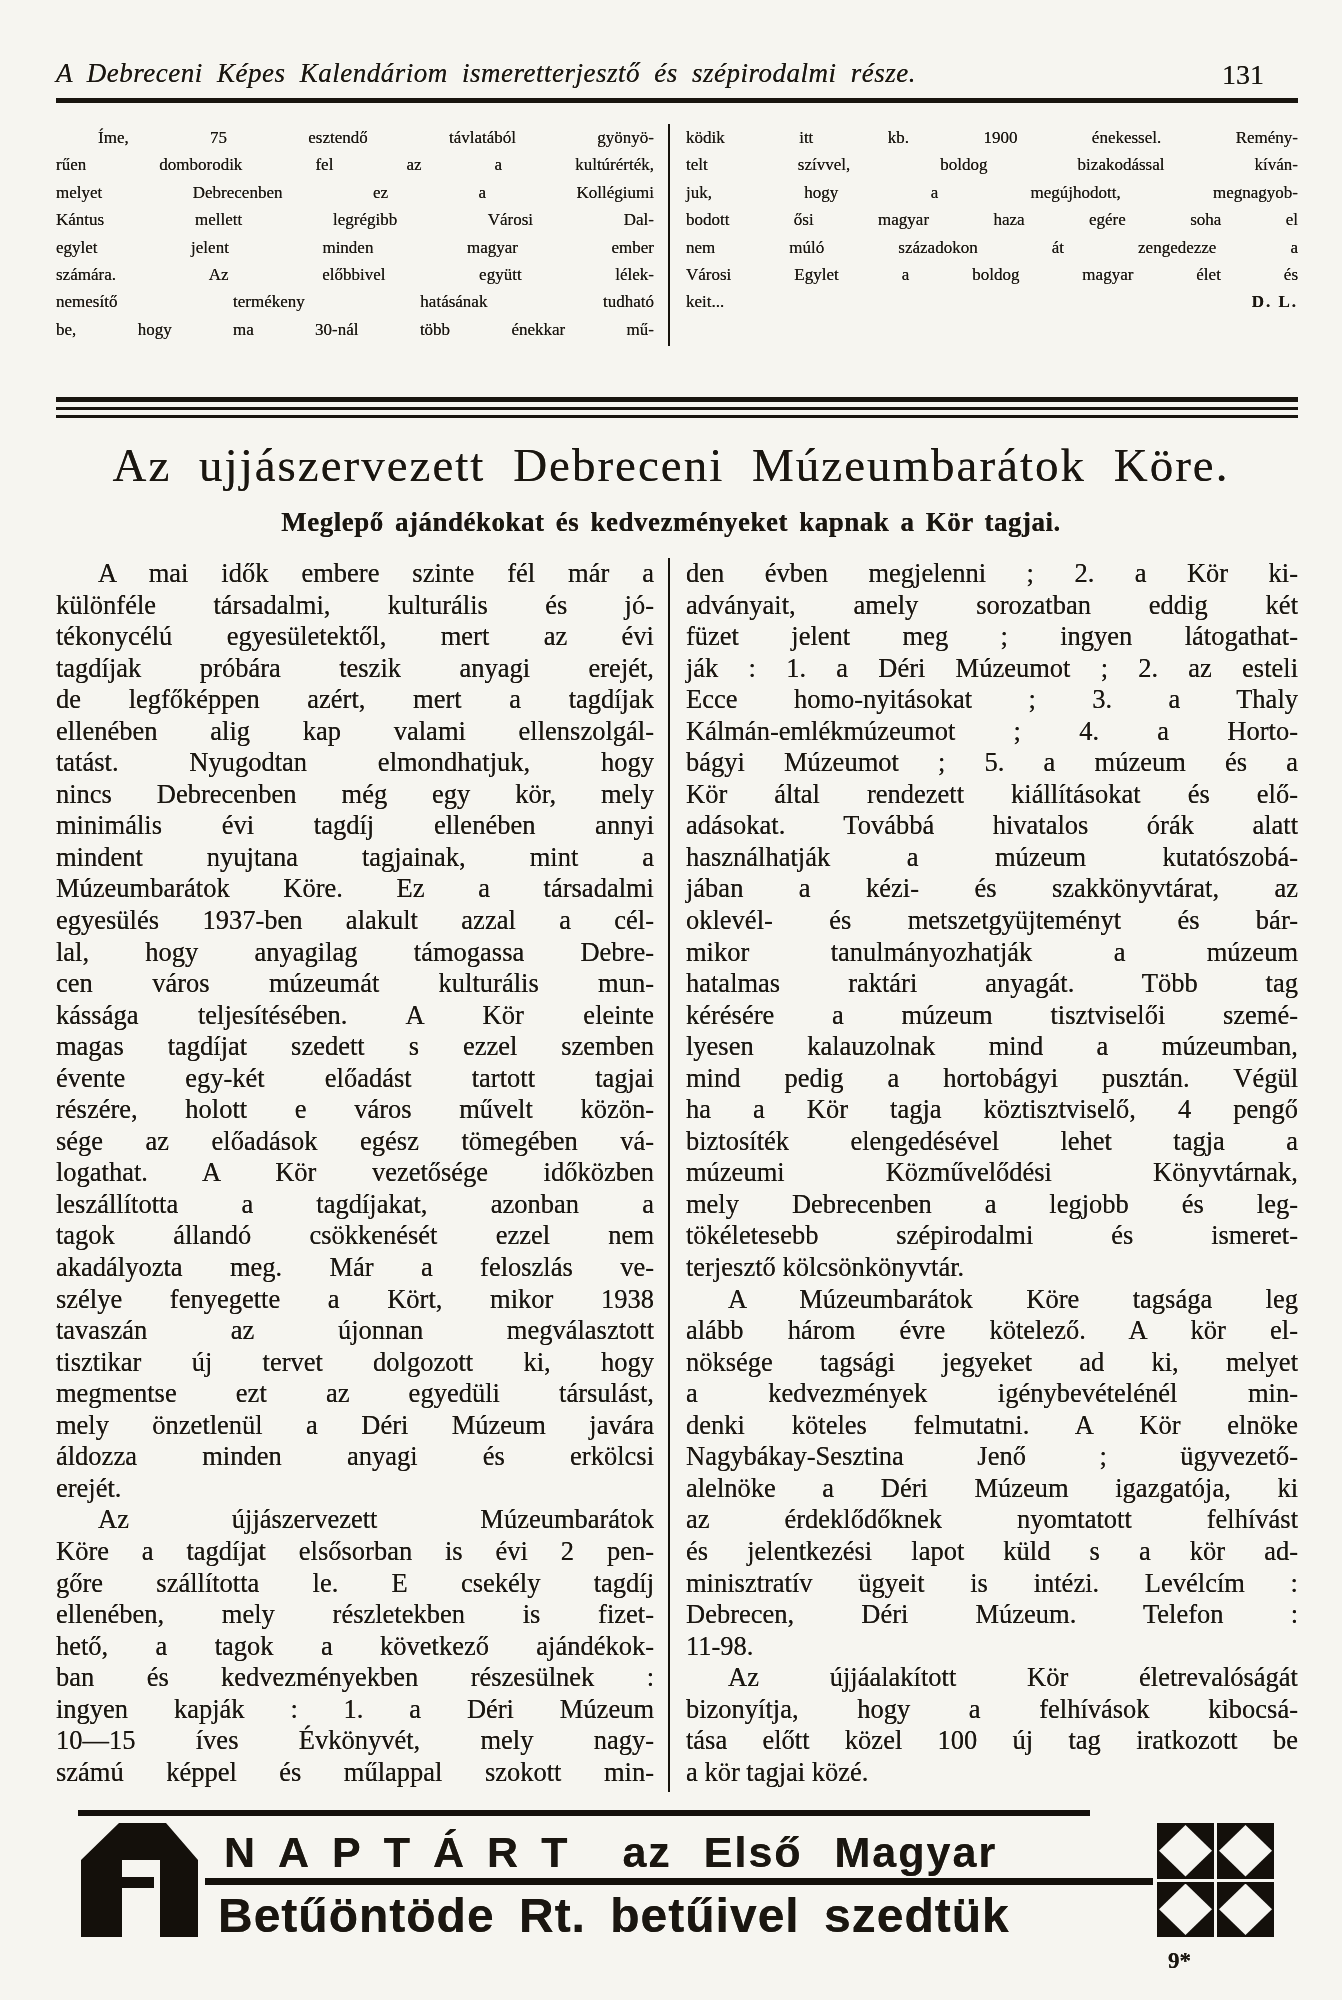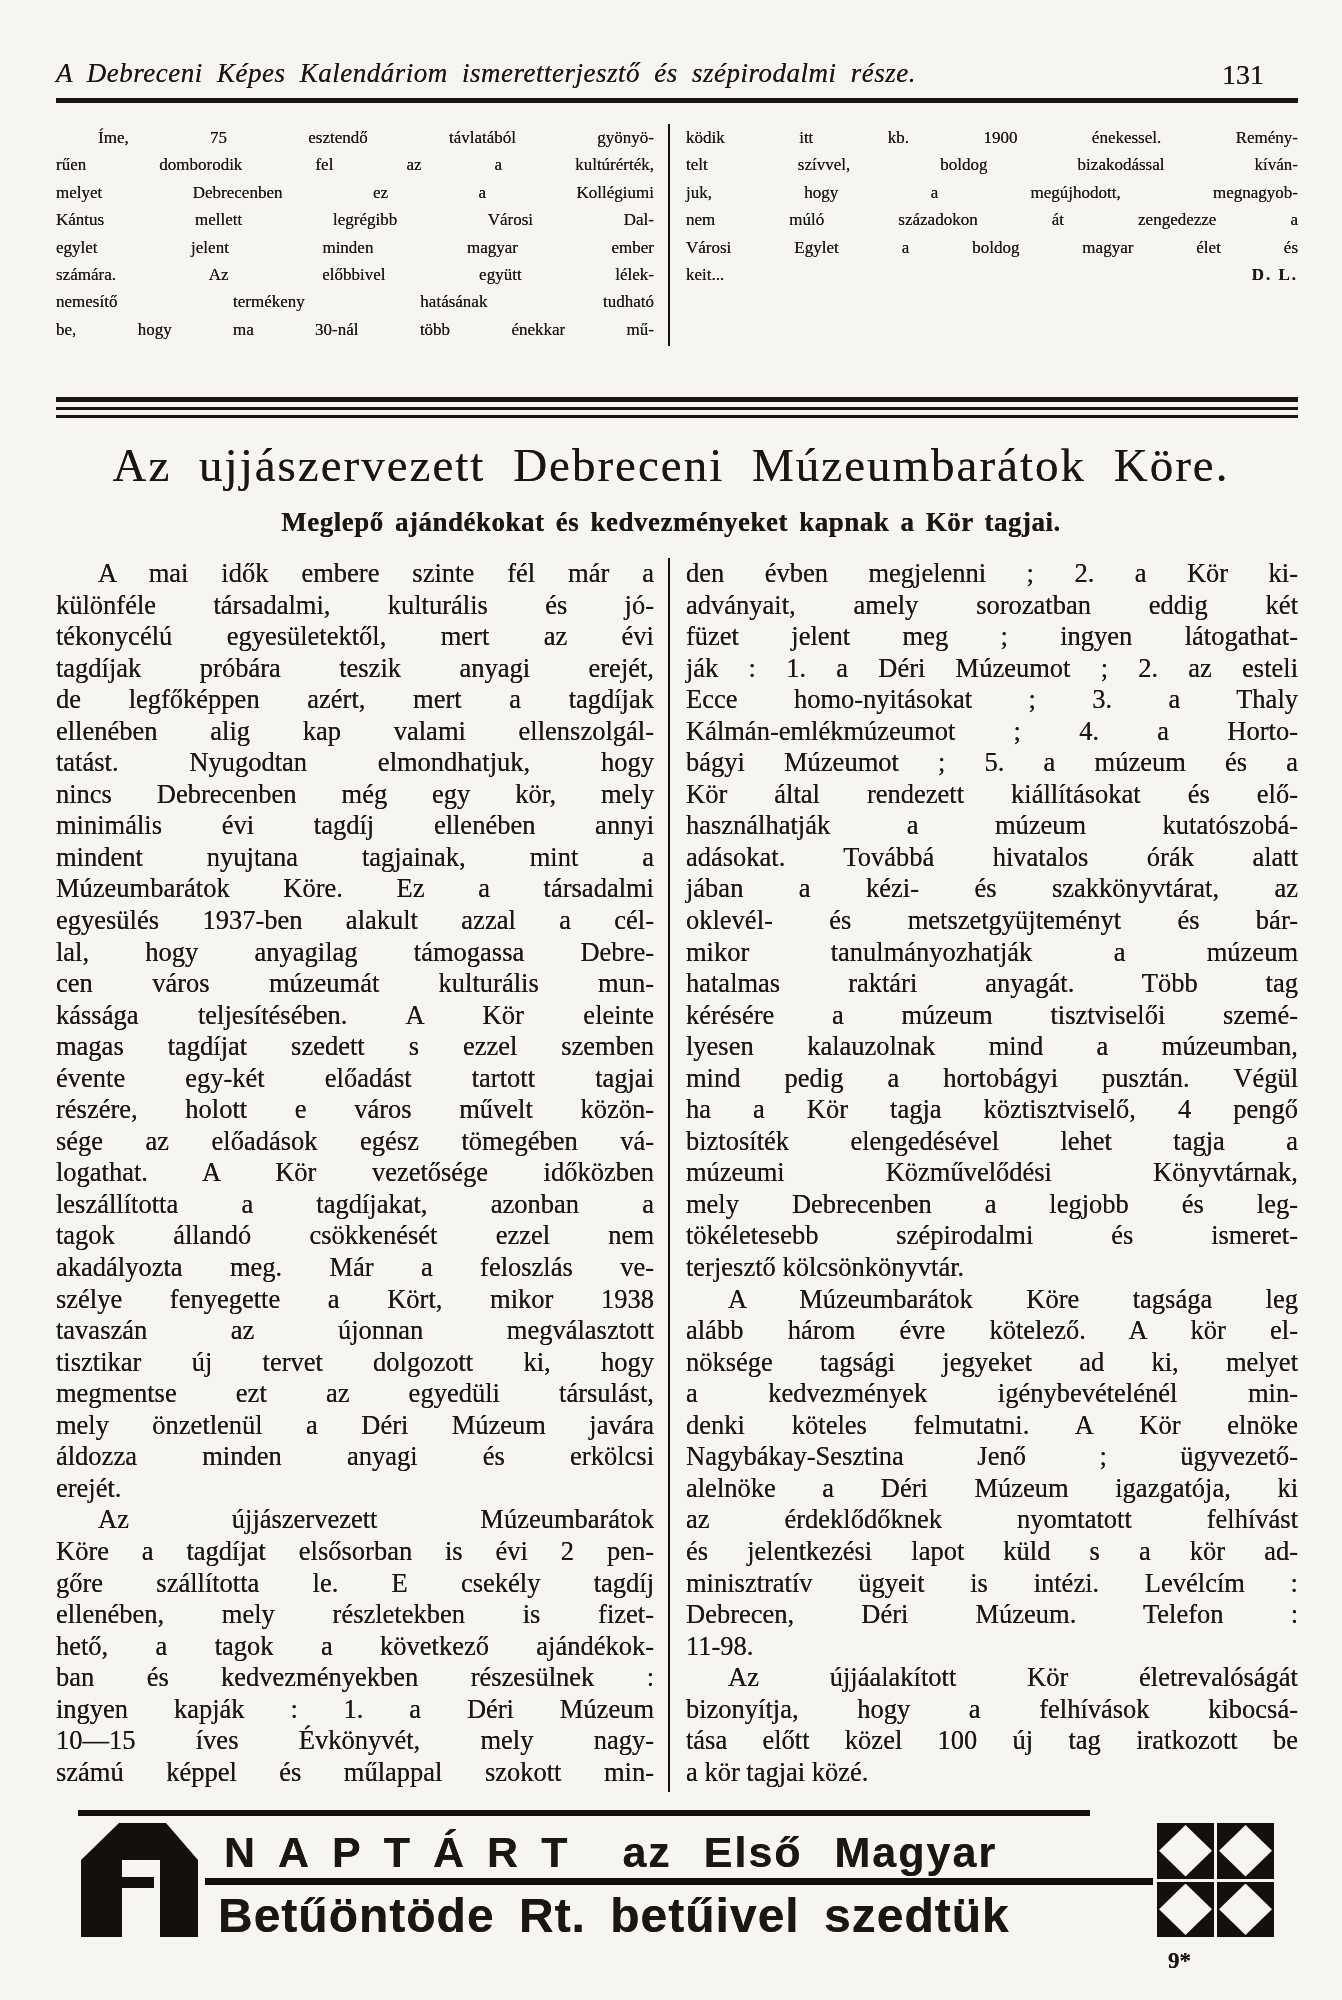--- a/index.html
+++ b/index.html
@@ -75,20 +75,21 @@
         <div class="line">számára. Az előbbivel együtt lélek-</div>
         <div class="line">nemesítő termékeny hatásának tudható</div>
         <div class="line">be, hogy ma 30-nál több énekkar mű-</div>
       </div>
     <div class="vrule"></div>
     <div class="colR">
       <div>
           <div class="line">ködik itt kb. 1900 énekessel. Remény-</div>
           <div class="line">telt szívvel, boldog bizakodással kíván-</div>
           <div class="line">juk, hogy a megújhodott, megnagyob-</div>
+          <div class="line">bodott ősi magyar haza egére soha el</div>
           <div class="line">nem múló századokon át zengedezze a</div>
           <div class="line">Városi Egylet a boldog magyar élet és</div>
         </div>
       <div class="line sigline">
         <span>keit...</span>
         <span class="sig">D. L.</span>
       </div>
     </div>
   </section>
 
@@ -146,22 +147,22 @@
     <div class="vrule"></div>
     <div class="colR">
         <div class="line">den évben megjelenni ; 2. a Kör ki-</div>
         <div class="line">adványait, amely sorozatban eddig két</div>
         <div class="line">füzet jelent meg ; ingyen látogathat-</div>
         <div class="line">ják : 1. a Déri Múzeumot ; 2. az esteli</div>
         <div class="line">Ecce homo-nyitásokat ; 3. a Thaly</div>
         <div class="line">Kálmán-emlékmúzeumot ; 4. a Horto-</div>
         <div class="line">bágyi Múzeumot ; 5. a múzeum és a</div>
         <div class="line">Kör által rendezett kiállításokat és elő-</div>
+        <div class="line">adásokat. Továbbá hivatalos órák alatt</div>
         <div class="line">használhatják a múzeum kutatószobá-</div>
-        <div class="line">adásokat. Továbbá hivatalos órák alatt</div>
         <div class="line">jában a kézi- és szakkönyvtárat, az</div>
         <div class="line">oklevél- és metszetgyüjteményt és bár-</div>
         <div class="line">mikor tanulmányozhatják a múzeum</div>
         <div class="line">hatalmas raktári anyagát. Több tag</div>
         <div class="line">kérésére a múzeum tisztviselői szemé-</div>
         <div class="line">lyesen kalauzolnak mind a múzeumban,</div>
         <div class="line">mind pedig a hortobágyi pusztán. Végül</div>
         <div class="line">ha a Kör tagja köztisztviselő, 4 pengő</div>
         <div class="line">biztosíték elengedésével lehet tagja a</div>
         <div class="line">múzeumi Közművelődési Könyvtárnak,</div>

